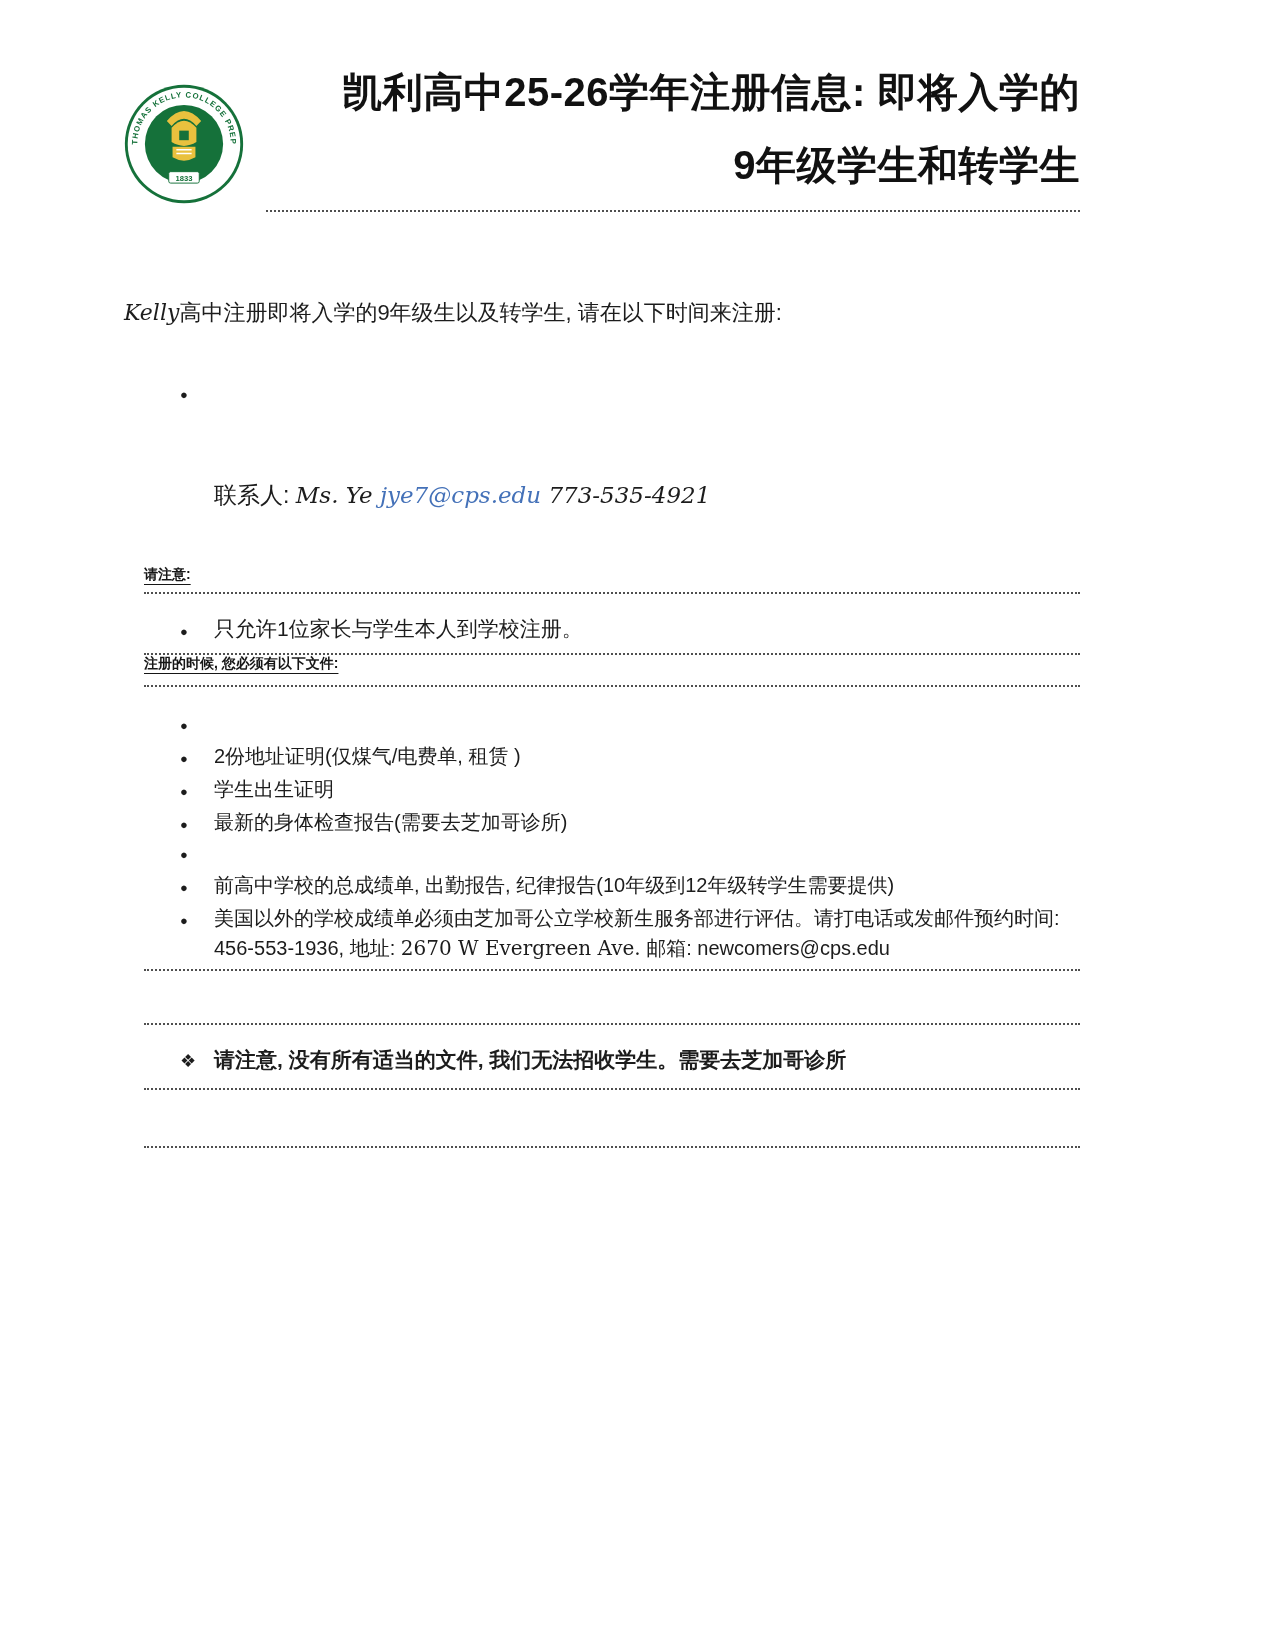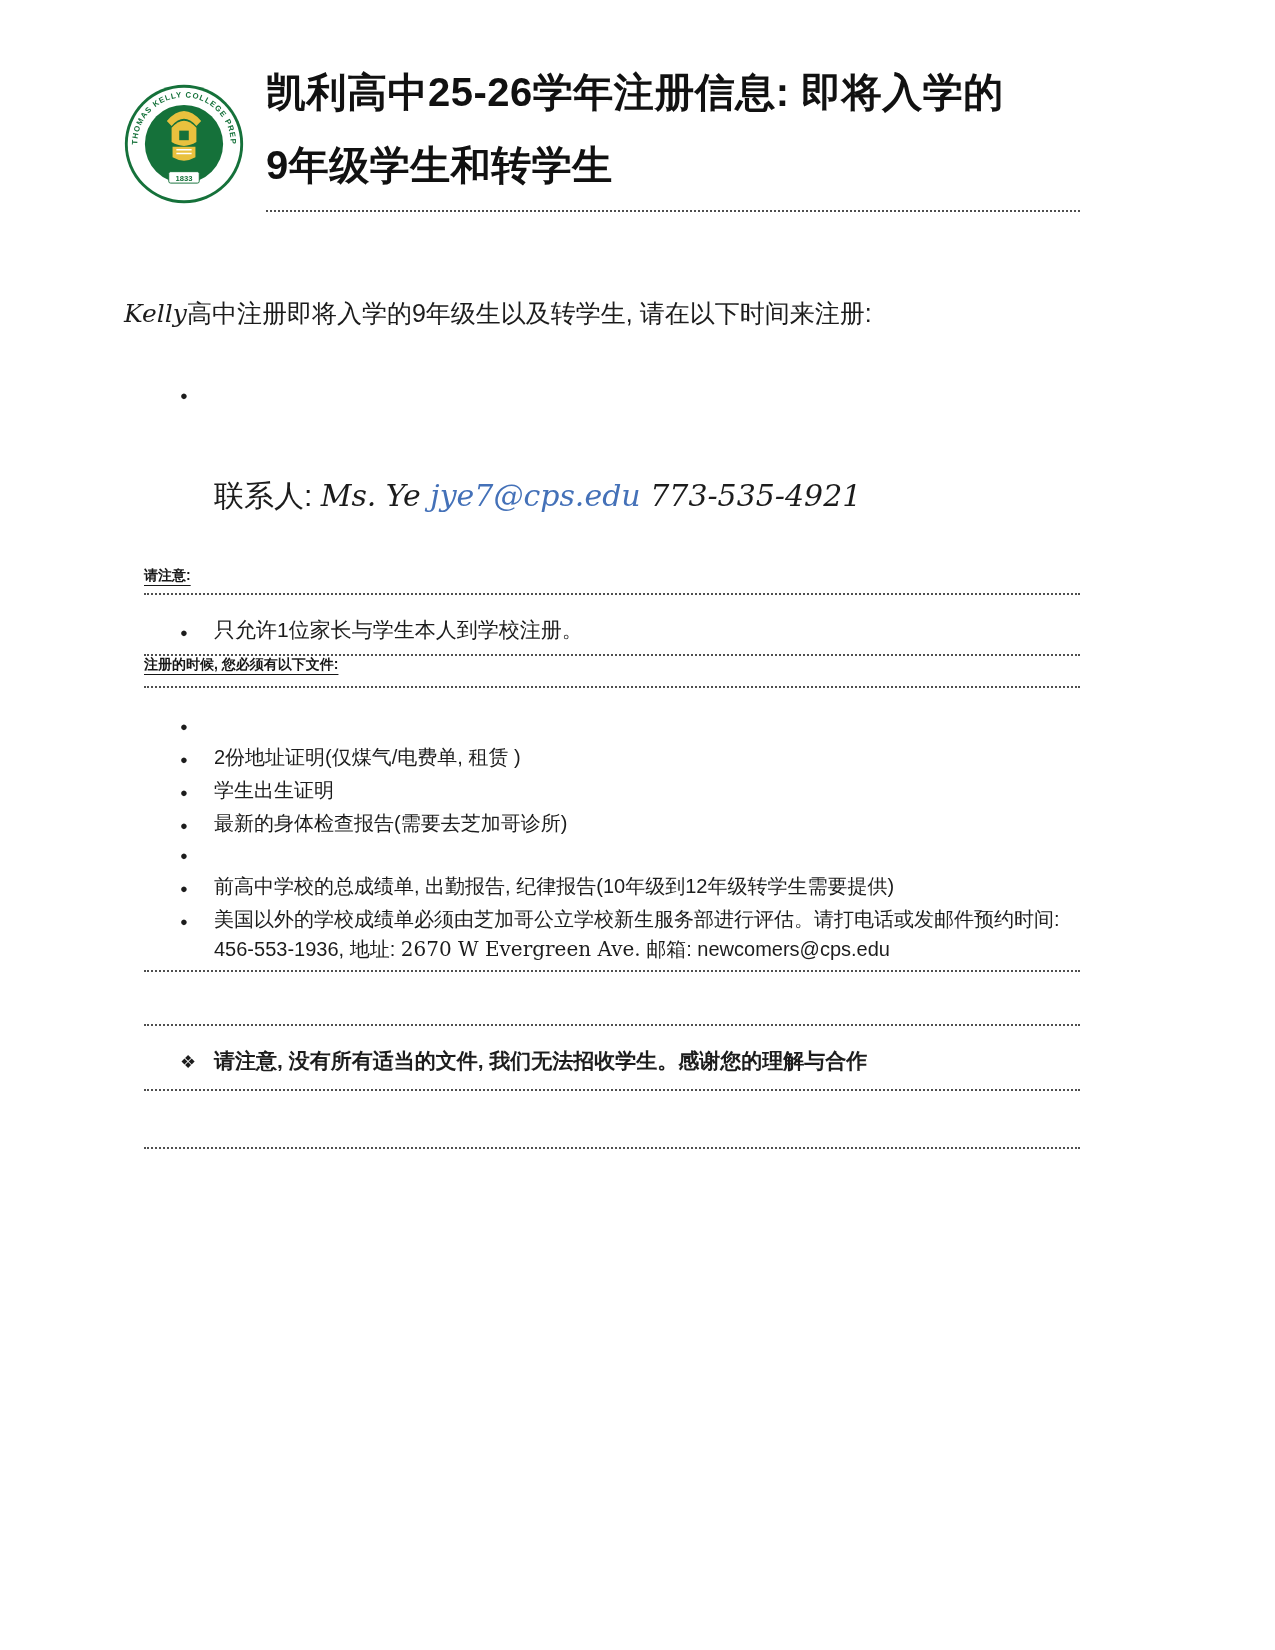--- a/index.html
+++ b/index.html
@@ -19,21 +19,21 @@
   .title-col {
     flex: 1;
     margin-left: 20px;
     padding-bottom: 8px;
     border-bottom: 2px dotted var(--rule_gray, #4f4f4f);
   }
   .title {
     font-size: 40px;
     font-weight: 700;
     line-height: 73px;
-    text-align: left;
+    text-align: right;
     letter-spacing: 0.5px;
     color: #111;
   }
 
   
   .svg-green { fill: var(--logo_green, #15713a); }
   .svg-gold  { fill: var(--logo_gold, #e9c13e); }
   .arc-text  {
     fill: var(--logo_green, #15713a);
     font-size: 8.2px;
@@ -64,39 +64,39 @@
     font-weight: 700;
     font-size: 24px;
   }
   .email-link {
     color: var(--link_blue, #4471b8);
     text-decoration: none;
     cursor: pointer;
   }
 
   
-  .intro { margin: 86px 0 0 2px; font-size: 25px; line-height: 30px; }
+  .intro { margin: 86px 0 0 2px; font-size: 22px; line-height: 30px; }
 
   .bullet-row { display: flex; align-items: baseline; }
   .dot {
     flex: 0 0 34px;
     margin-left: 58px;
     font-size: 13px;
     color: #1c1c1c;
   }
   .diamond {
     flex: 0 0 34px;
     margin-left: 58px;
     font-size: 18px;
     font-weight: 400;
   }
 
   .schedule { margin-top: 52px; font-size: 23px; line-height: 30px; }
 
-  .contact { margin: 70px 0 8px 92px; font-size: 30px; line-height: 30px; }
+  .contact { margin: 70px 0 8px 92px; font-size: 23px; line-height: 30px; }
 
   h2 {
     margin: 0 0 0 22px;
     font-size: 14px;
     font-weight: 700;
     text-decoration: underline;
     text-underline-offset: 5px;
     color: #161616;
   }
   .notice-heading { margin-top: 56px; }
@@ -207,18 +207,18 @@
     <div class="bullet-row doc-item">
       <span class="dot">●</span>
       <span class="doc-text"><span>美国以外的学校成绩单必须由芝加哥公立学校新生服务部进行评估。请打电话或发邮件预约时间: 456-553-1936, 地址: </span><span class="serif">2670 W Evergreen Ave.</span><span> 邮箱: newcomers@cps.edu</span></span>
     </div>
   </div>
   <div class="dotline rule-after-docs-list"></div>
 
   <div class="dotline rule-pre-footer"></div>
   <div class="bullet-row footer-note">
     <span class="diamond">❖</span>
-    <span class="doc-text">请注意, 没有所有适当的文件, 我们无法招收学生。感谢您的理解与合作</span>
+    <span class="doc-text">请注意, 没有所有适当的文件, 我们无法招收学生。需要去芝加哥诊所</span>
   </div>
   <div class="dotline rule-after-footer"></div>
   <div class="dotline rule-final"></div>
 
 </div>
 
 </body></html>

